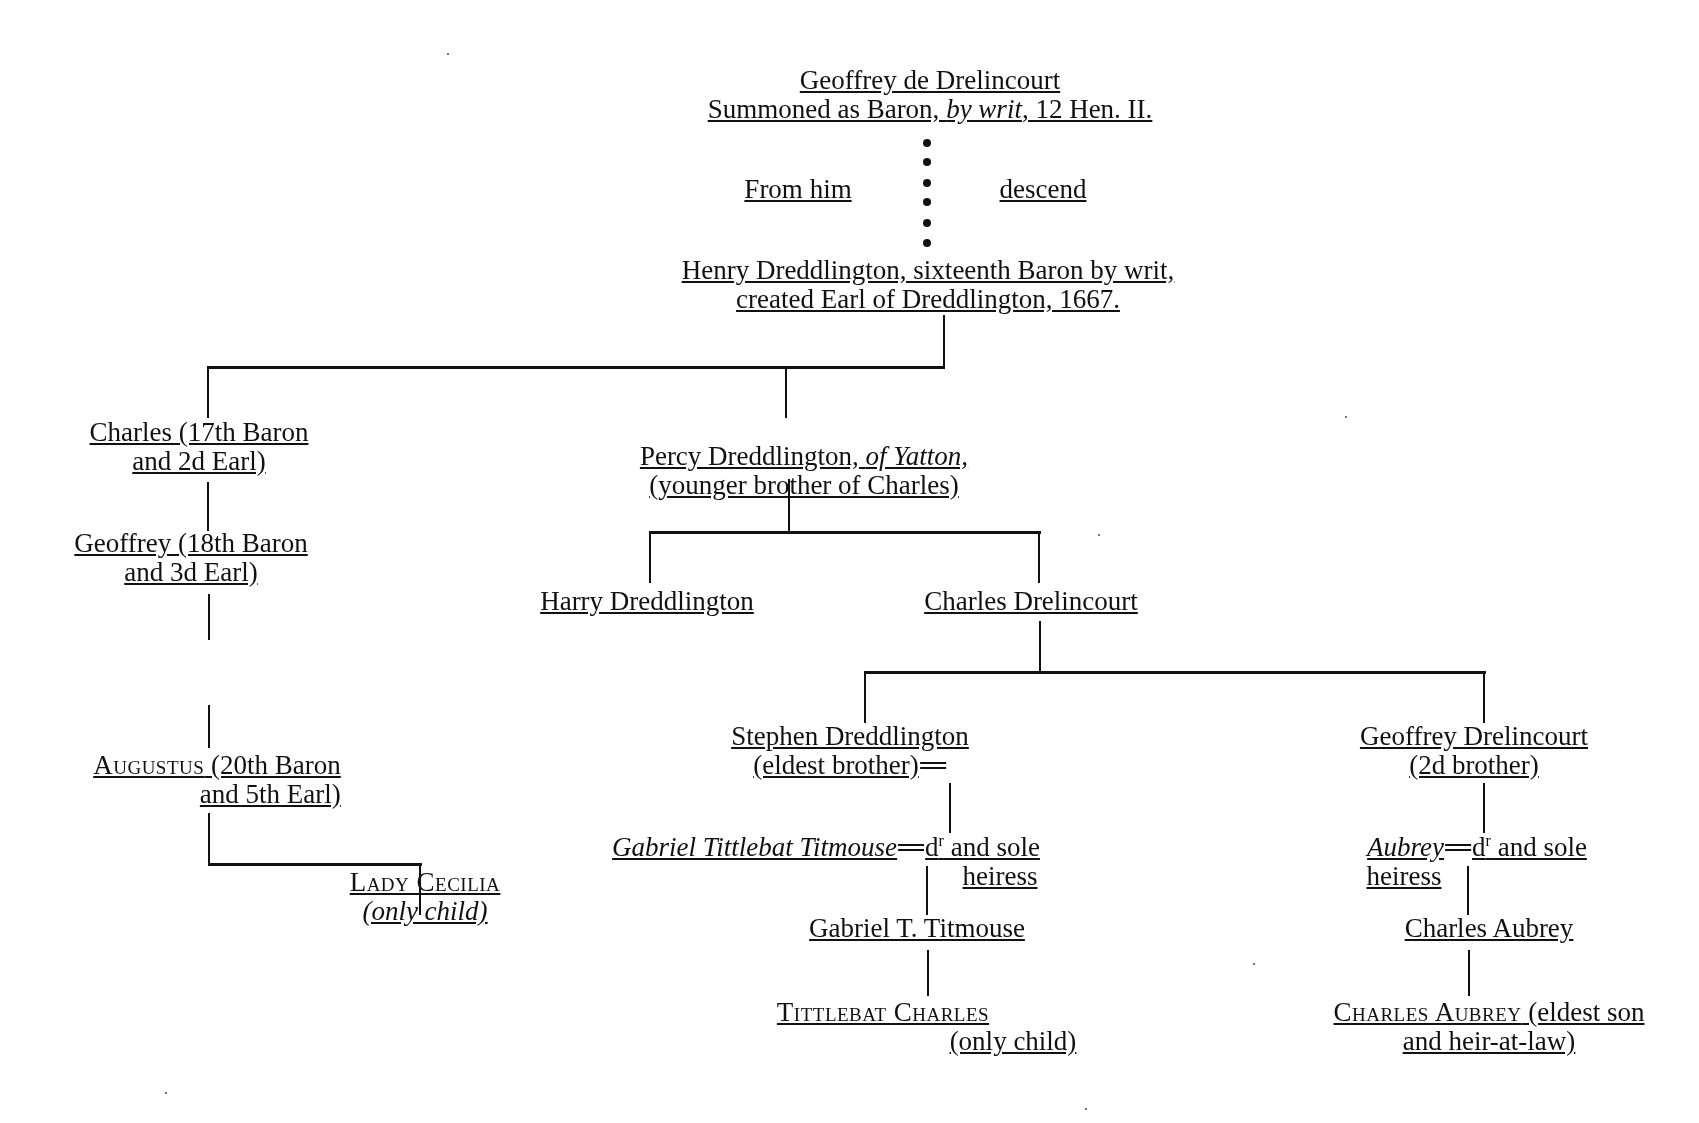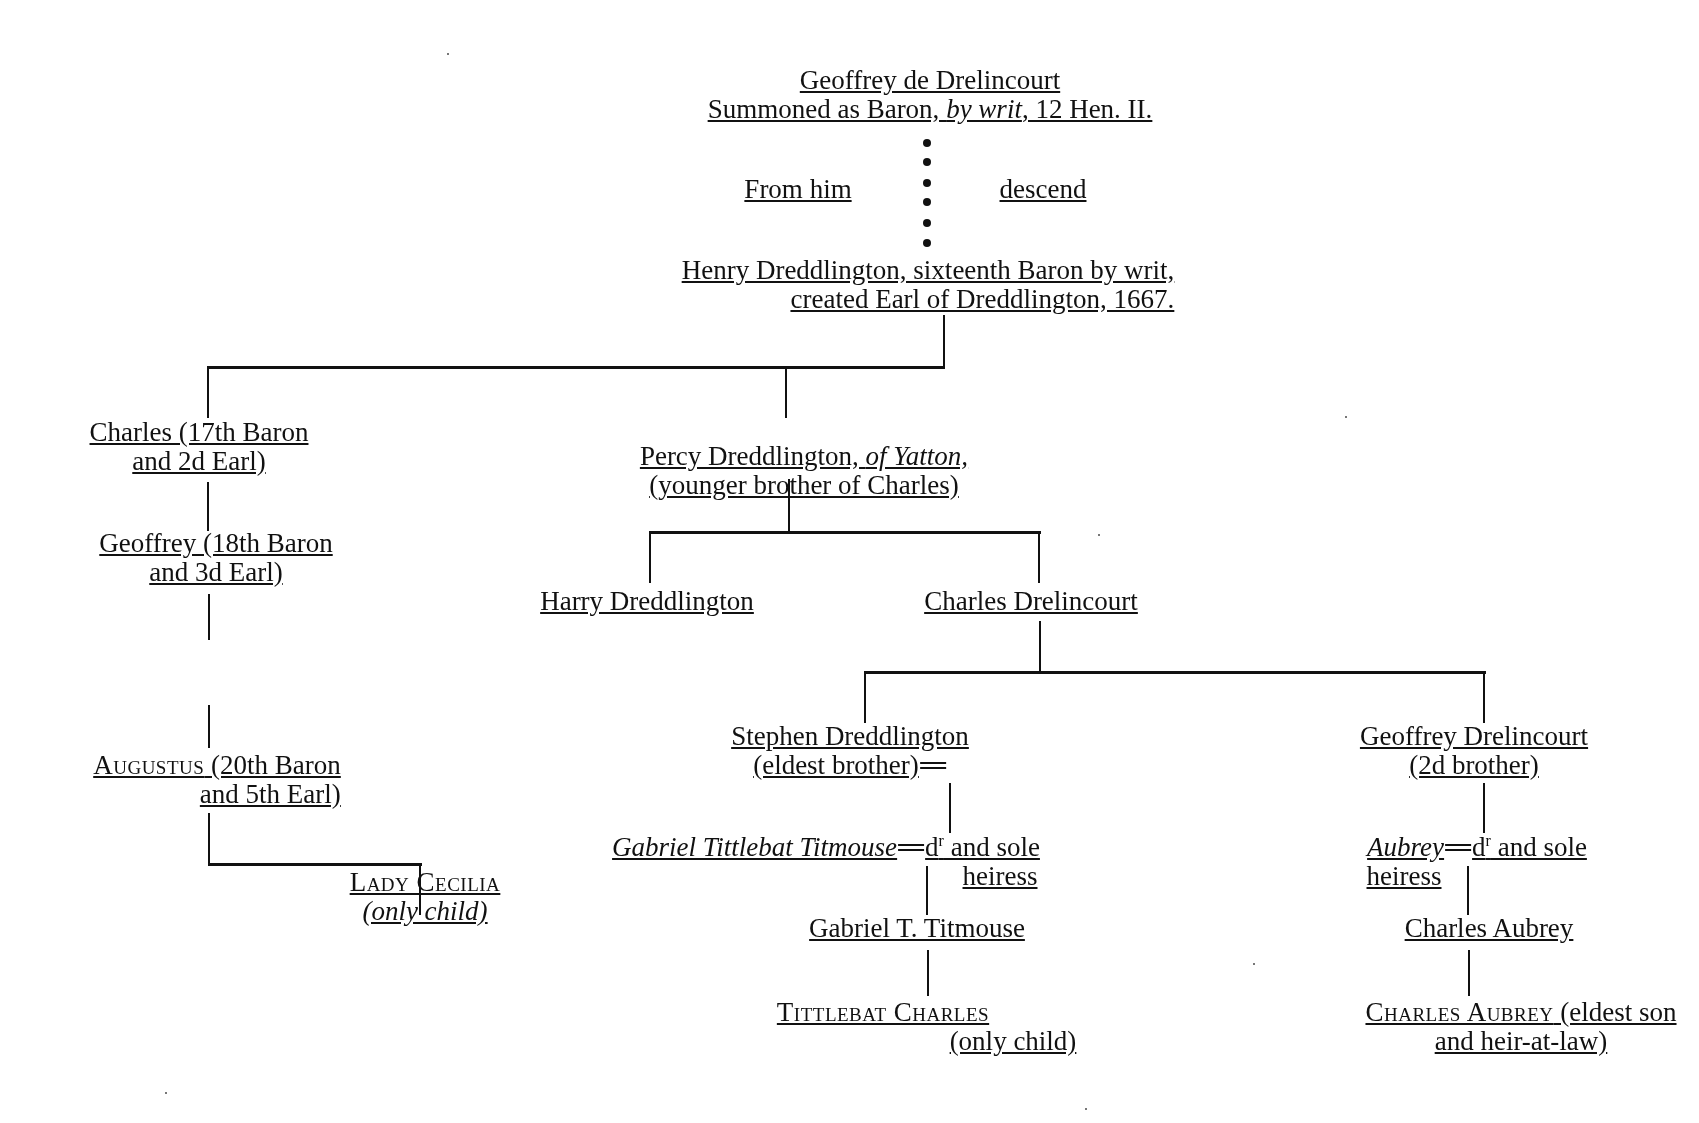--- a/index.html
+++ b/index.html
@@ -35,37 +35,37 @@
   <div class="dot" style="left:923px; top:198px;"></div>
   <div class="dot" style="left:923px; top:219px;"></div>
   <div class="dot" style="left:923px; top:239px;"></div>
   <div class="node" style="left:798px; top:175px;">
     <span class="line">From him</span>
   </div>
   <div class="node" style="left:1043px; top:175px;">
     <span class="line">descend</span>
   </div>
 
-  <div class="node" style="left:928px; top:256px;text-align:right;">
+  <div class="node" style="left:928px; top:256px;">
     <span class="line">Henry Dreddlington, sixteenth Baron by writ,</span>
     <span class="line">created Earl of Dreddlington, 1667.</span>
   </div>
 
   <div class="vl" style="left:943px; top:315px; height:53px;"></div>
   <div class="hl" style="left:207px; top:366px; width:738px;"></div>
   <div class="vl" style="left:207px; top:366px; height:52px;"></div>
   <div class="vl" style="left:785px; top:366px; height:52px;"></div>
 
   <div class="node" style="left:199px; top:418px;">
     <span class="line">Charles (17th Baron</span>
     <span class="line">and 2d Earl)</span>
   </div>
   <div class="vl" style="left:207px; top:482px; height:49px;"></div>
 
-  <div class="node" style="left:216px; top:529px;">
+  <div class="node" style="left:191px; top:529px;">
     <span class="line">Geoffrey (18th Baron</span>
     <span class="line">and 3d Earl)</span>
   </div>
   <div class="vl" style="left:208px; top:594px; height:46px;"></div>
 
   <div class="vl" style="left:208px; top:705px; height:43px;"></div>
 
   <div class="node" style="left:217px; top:751px;text-align:right;">
     <span class="line"><span class="sc">Augustus</span><span> (20th Baron</span></span>
     <span class="line">and 5th Earl)</span>
@@ -133,21 +133,21 @@
     <span class="line"><span class="it">Aubrey</span><span class="eq"></span><span>d</span><sup>r</sup><span> and sole</span></span>
   </div>
   <div class="node" style="left:1404px; top:862px;">
     <span class="line">heiress</span>
   </div>
   <div class="vl" style="left:1467px; top:866px; height:49px;"></div>
   <div class="node" style="left:1489px; top:914px;">
     <span class="line">Charles Aubrey</span>
   </div>
   <div class="vl" style="left:1468px; top:950px; height:46px;"></div>
-  <div class="node" style="left:1489px; top:998px;margin-left:32px;">
+  <div class="node" style="left:1489px; top:998px;">
     <span class="line"><span class="sc">Charles Aubrey</span><span> (eldest son</span></span>
     <span class="line">and heir-at-law)</span>
   </div>
 
   <div class="speck" style="left:447px; top:53px;"></div>
   <div class="speck" style="left:1345px; top:416px;"></div>
   <div class="speck" style="left:1098px; top:534px;"></div>
   <div class="speck" style="left:1253px; top:963px;"></div>
   <div class="speck" style="left:1085px; top:1108px;"></div>
   <div class="speck" style="left:165px; top:1092px;"></div>

